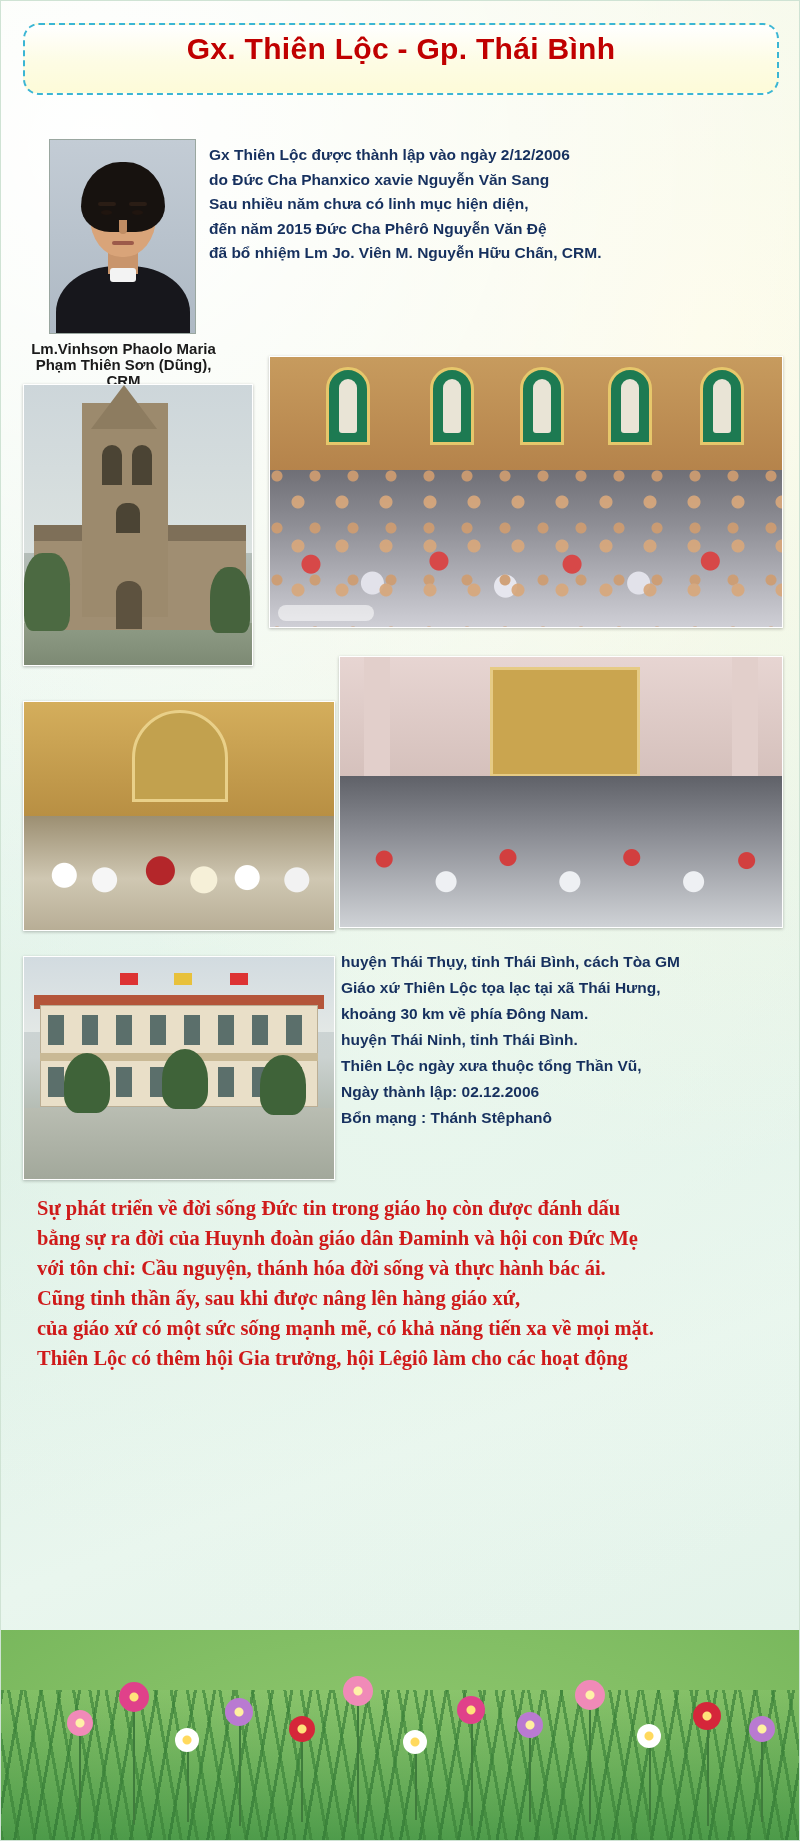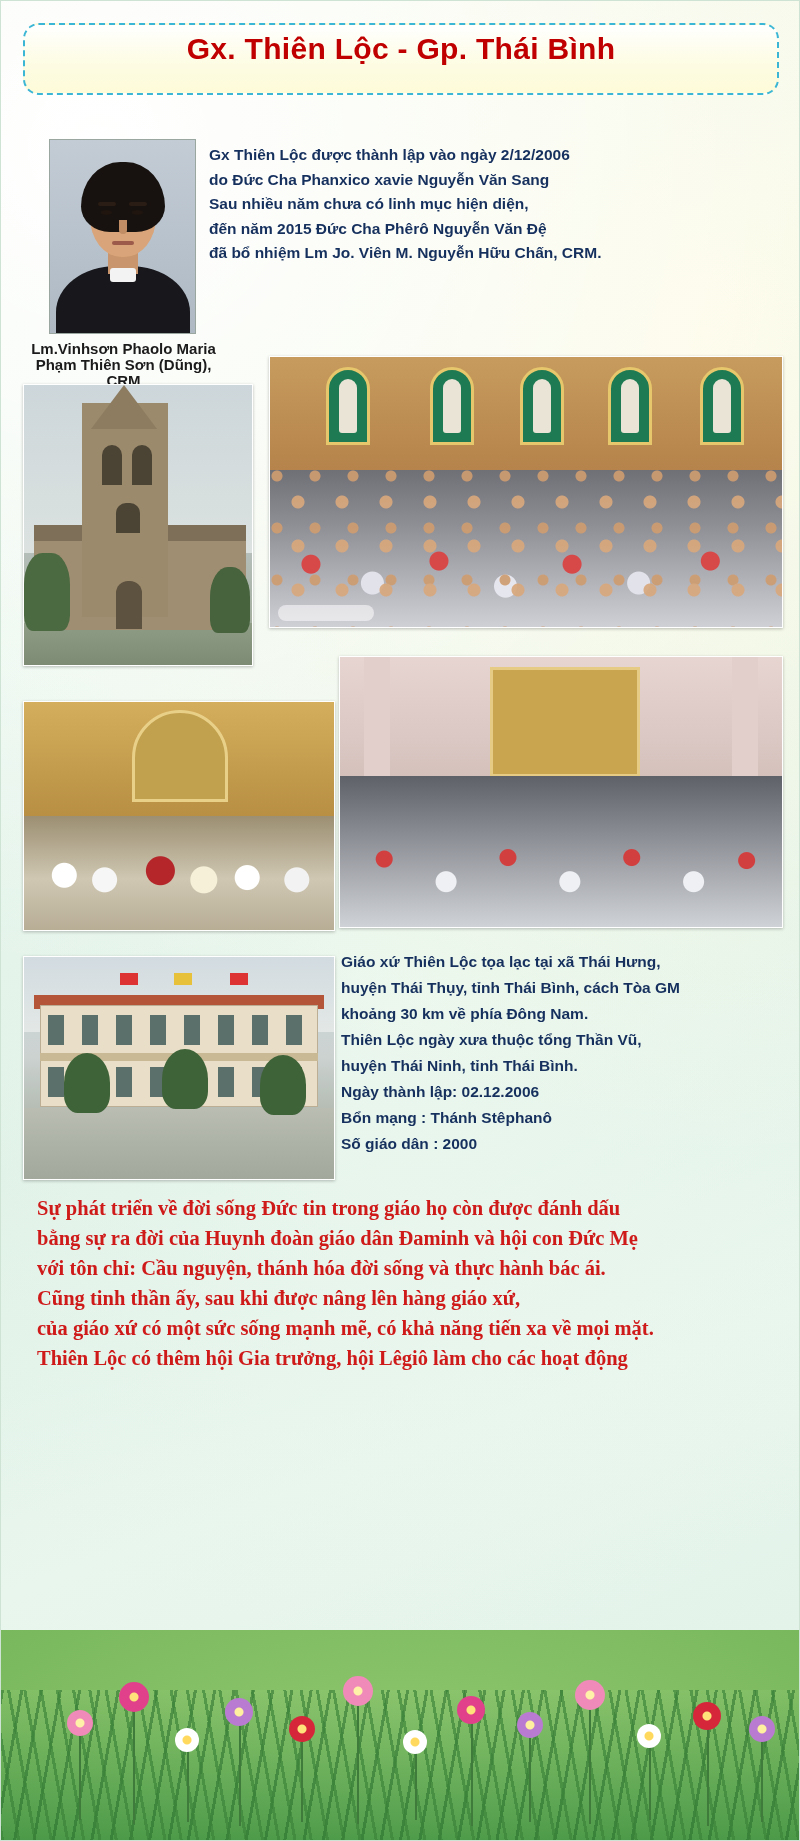--- a/index.html
+++ b/index.html
@@ -447,28 +447,27 @@
     <div class="ph-wins2"></div>
     <div class="ph-flag1"></div>
     <div class="ph-flag2"></div>
     <div class="ph-flag3"></div>
     <div class="ph-tree ph-t1"></div>
     <div class="ph-tree ph-t2"></div>
     <div class="ph-tree ph-t3"></div>
   </div>
 
   <div class="location-text">
+    <div>huyện Thái Thụy, tỉnh Thái Bình, cách Tòa GM</div>
     <div>Giáo xứ Thiên Lộc tọa lạc tại xã Thái Hưng,</div>
-    <div>huyện Thái Thụy, tỉnh Thái Bình, cách Tòa GM</div>
     <div>khoảng 30 km về phía Đông Nam.</div>
+    <div>huyện Thái Ninh, tỉnh Thái Bình.</div>
     <div>Thiên Lộc ngày xưa thuộc tổng Thần Vũ,</div>
-    <div>huyện Thái Ninh, tỉnh Thái Bình.</div>
     <div>Ngày thành lập: 02.12.2006</div>
     <div>Bổn mạng : Thánh Stêphanô</div>
-    <div>Số giáo dân : 2000</div>
   </div>
 
   <div class="red-paragraph">
     <div>Sự phát triển về đời sống Đức tin trong giáo họ còn được đánh dấu</div>
     <div>bằng sự ra đời của Huynh đoàn giáo dân Đaminh và hội con Đức Mẹ</div>
     <div>với tôn chỉ: Cầu nguyện, thánh hóa đời sống và thực hành bác ái.</div>
     <div>Cũng tinh thần ấy, sau khi được nâng lên hàng giáo xứ,</div>
     <div>của giáo xứ có một sức sống mạnh mẽ, có khả năng tiến xa về mọi mặt.</div>
     <div>Thiên Lộc có thêm hội Gia trưởng, hội Lêgiô làm cho các hoạt động</div>
   </div>

